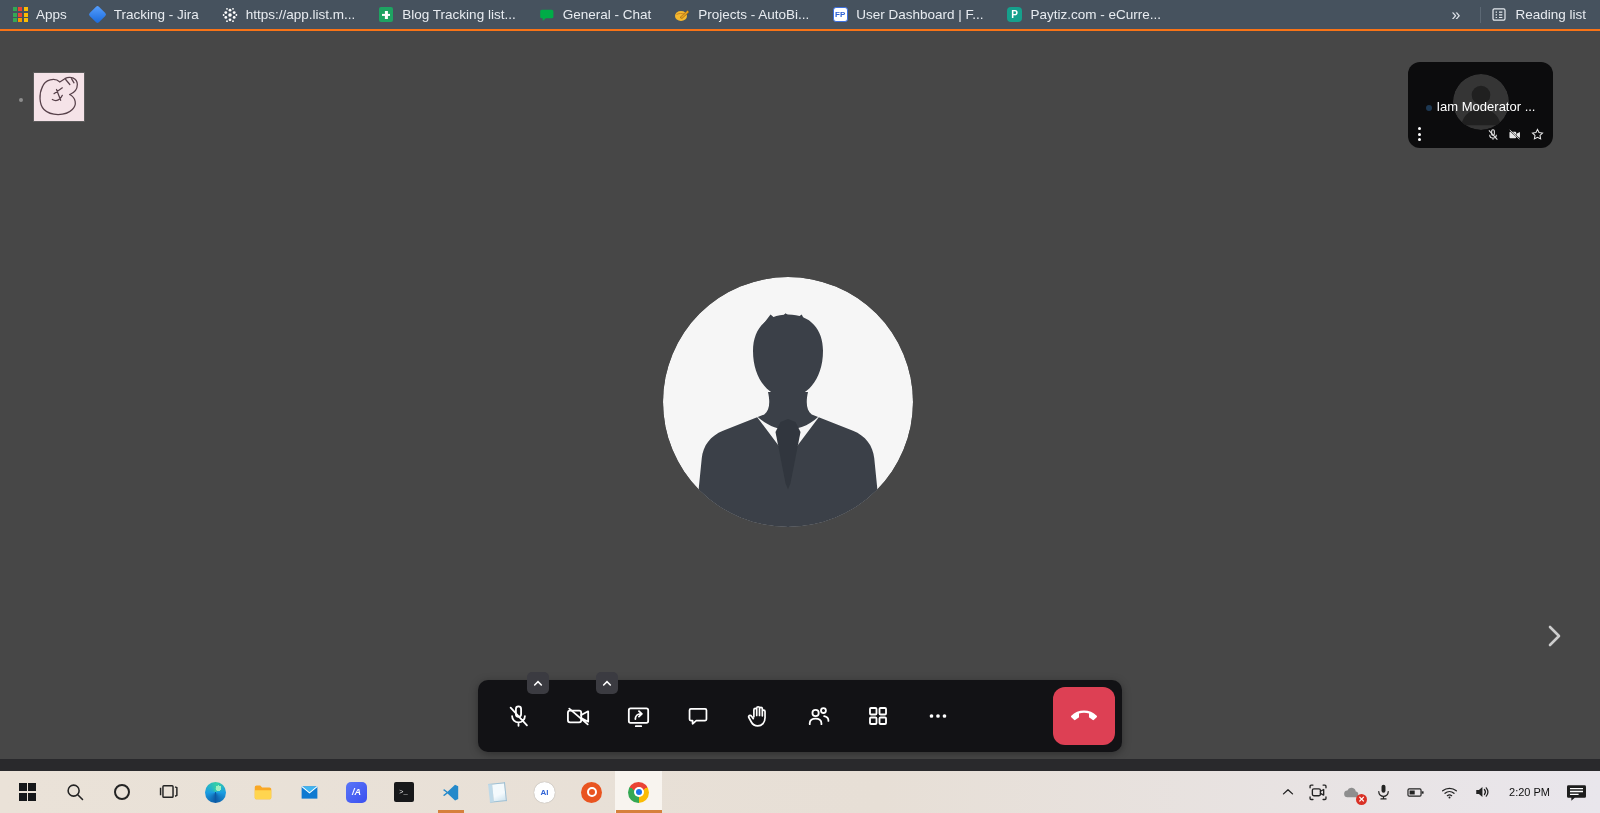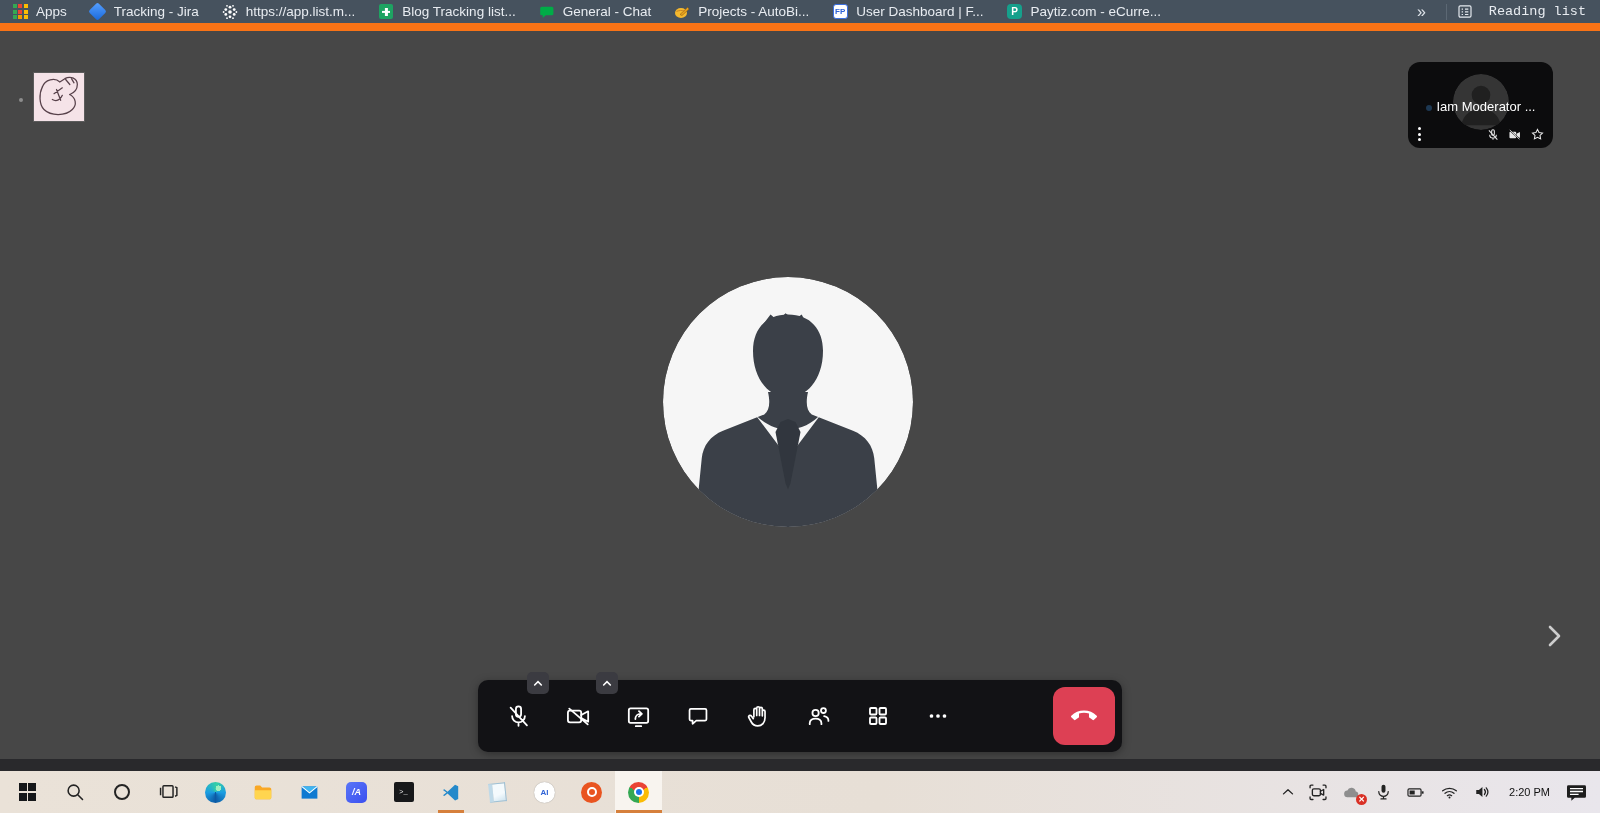--- a/index.html
+++ b/index.html
@@ -1,39 +1,39 @@
 <!DOCTYPE html>
 <html><head>
 <meta charset="utf-8">
 <style>
   * { box-sizing: border-box; margin: 0; padding: 0; }
   html,body { width:1600px; height:813px; overflow:hidden; background:#474747;
     font-family:"Liberation Sans", sans-serif; }
 
   
   .bmbar { position:absolute; top:0; left:0; width:1600px; height:31px;
-    background:#46525e; border-bottom:8px solid #f97316;
+    background:#46525e; border-bottom:2px solid #f97316;
     display:flex; align-items:center; padding:0 14px 0 12px; }
   .bm { display:flex; align-items:center; gap:8px; margin-right:23px; cursor:pointer; }
   .bm-label { color:#e8ecf1; font-size:13.5px; white-space:nowrap; }
   .fav { width:16px; height:16px; display:flex; align-items:center; justify-content:center; flex:0 0 auto; }
   .apps-grid { display:grid; grid-template-columns:repeat(3,4px); grid-template-rows:repeat(3,4px); gap:1.5px; }
   .apps-grid i { display:block; }
   .jira-d { width:13px; height:13px; background:linear-gradient(135deg,#57a0ff,#1868db); transform:rotate(45deg); border-radius:2px; }
   .sheets { width:14px; height:15px; background:#1ea362; border-radius:2px; position:relative; }
   .sheets::before,.sheets::after{content:"";position:absolute;background:#fff;left:50%;top:50%;transform:translate(-50%,-50%);}
   .sheets::before{width:8px;height:2.2px;} .sheets::after{width:2.2px;height:8px;}
   .fpbox { width:15px; height:15px; background:#fff; border:1.6px solid #3b6fe0; border-radius:3px;
     color:#2f63d6; font-size:8px; font-weight:bold; display:flex; align-items:center; justify-content:center; }
   .paytiz { width:15px; height:15px; background:#15a08c; border-radius:4px; color:#fff;
     font-size:10px; font-weight:bold; display:flex; align-items:center; justify-content:center; }
   .bm-right { margin-left:auto; display:flex; align-items:center; }
   .overflow { color:#dfe4ea; font-size:16px; padding:0 10px; cursor:pointer; }
   .bm-divider { width:1px; height:16px; background:#5c6874; margin:0 10px; }
-  .reading { display:flex; align-items:center; gap:16px; cursor:pointer;font-family:Liberation Mono, monospace; }
+  .reading { display:flex; align-items:center; gap:8px; cursor:pointer; }
 
   
   .meeting { position:absolute; top:31px; left:0; width:1600px; height:740px; background:#474747; }
   .win-edge { position:absolute; bottom:0; left:0; width:100%; height:12px; background:#29292c; }
 
   .logo { position:absolute; left:33px; top:41px; width:52px; height:50px;
     background:#f5e3e8; border:1px solid #5c5c5c; }
   .logo-dot { position:absolute; left:19px; top:67px; width:4px; height:4px; border-radius:50%; background:#8d8d8d; }
 
   .mtg-header { position:absolute; left:694px; top:33px; display:flex; align-items:center; gap:8px; }

